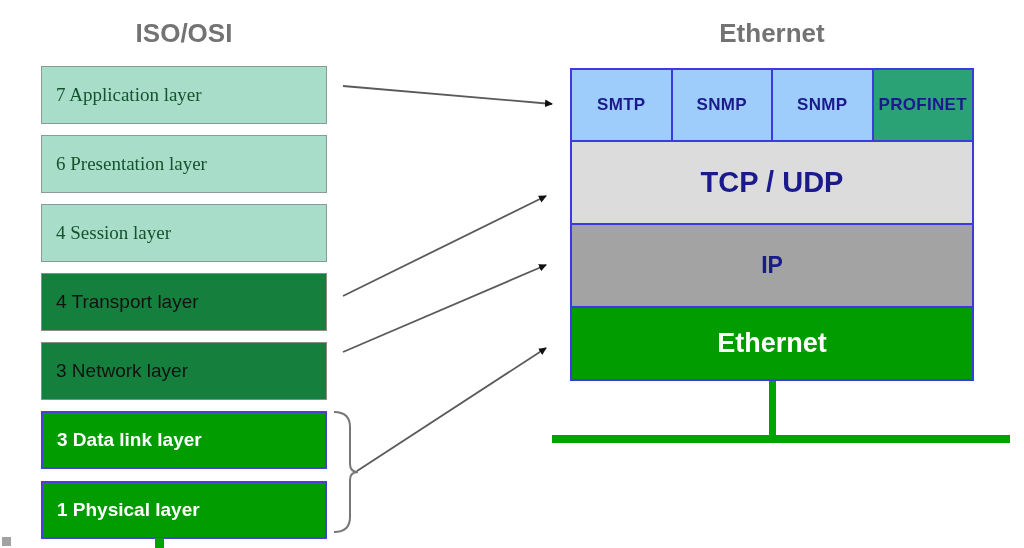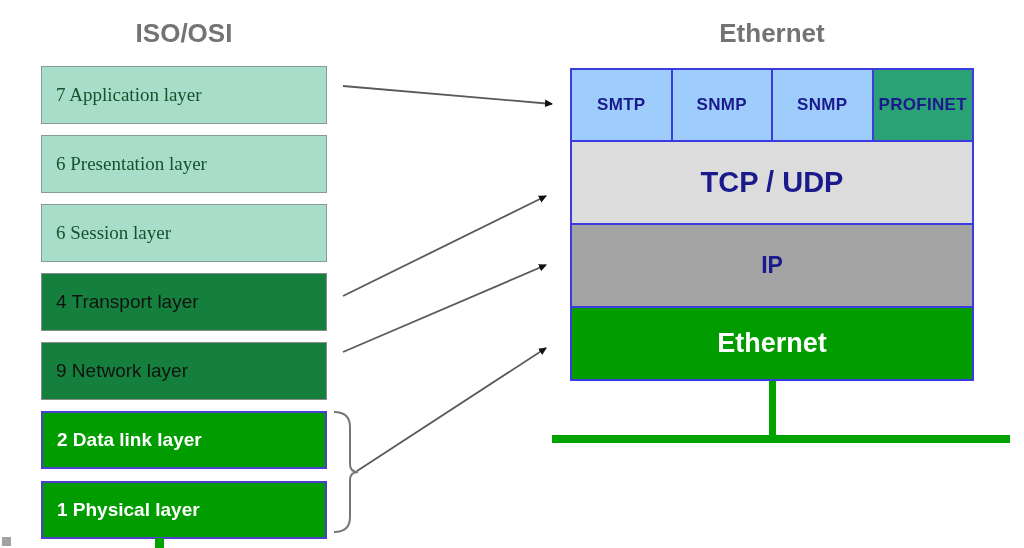--- a/index.html
+++ b/index.html
@@ -185,33 +185,33 @@
 
   <div class="osi-box osi-mint" style="top:66px;height:58px;">
     <span>7 Application layer</span>
   </div>
 
   <div class="osi-box osi-mint" style="top:135px;height:58px;">
     <span>6 Presentation layer</span>
   </div>
 
   <div class="osi-box osi-mint" style="top:204px;height:58px;">
-    <span>6 Session layer</span>
+    <span>4 Session layer</span>
   </div>
 
   <div class="osi-box osi-gray" style="top:273px;height:58px;">
     <span>4 Transport layer</span>
   </div>
 
   <div class="osi-box osi-gray" style="top:342px;height:58px;">
-    <span>9 Network layer</span>
+    <span>3 Network layer</span>
   </div>
 
   <div class="osi-box osi-green" style="top:411px;height:58px;">
-    <span>2 Data link layer</span>
+    <span>3 Data link layer</span>
   </div>
 
   <div class="osi-box osi-green" style="top:481px;height:58px;">
     <span>1 Physical layer</span>
   </div>
 
   <div id="phys-stub"></div>
   <div id="corner-mark"></div>
 
   <div id="eth-stack">

